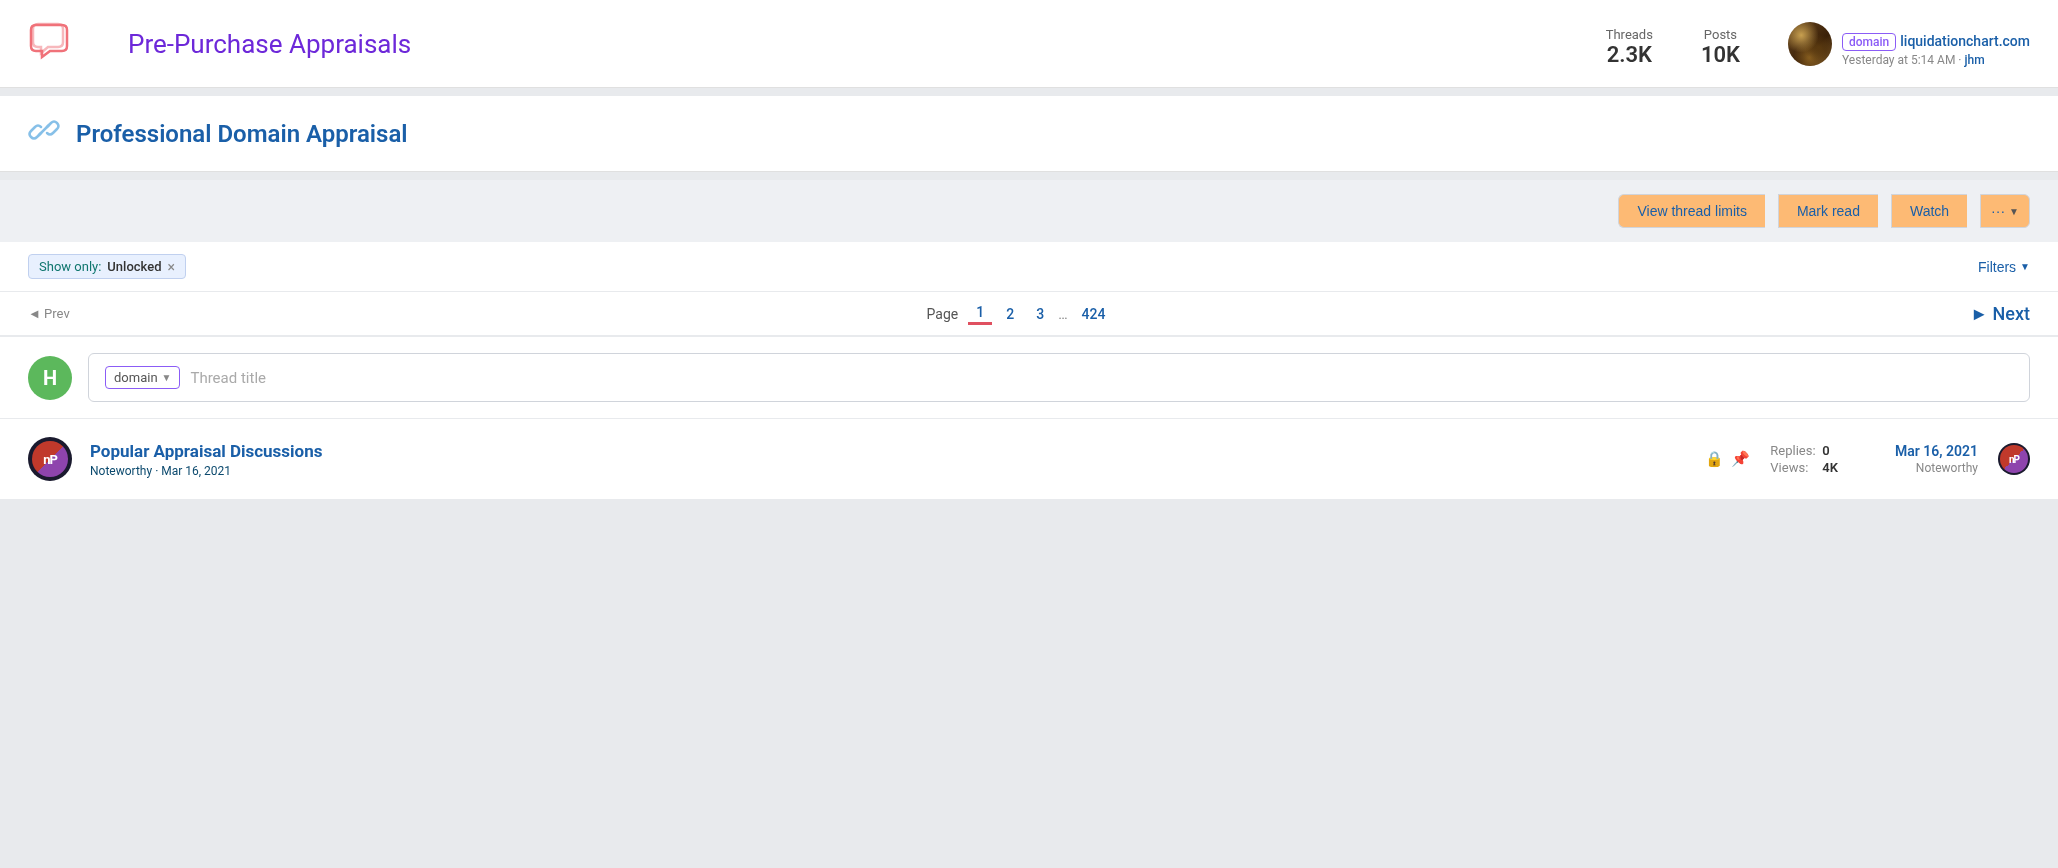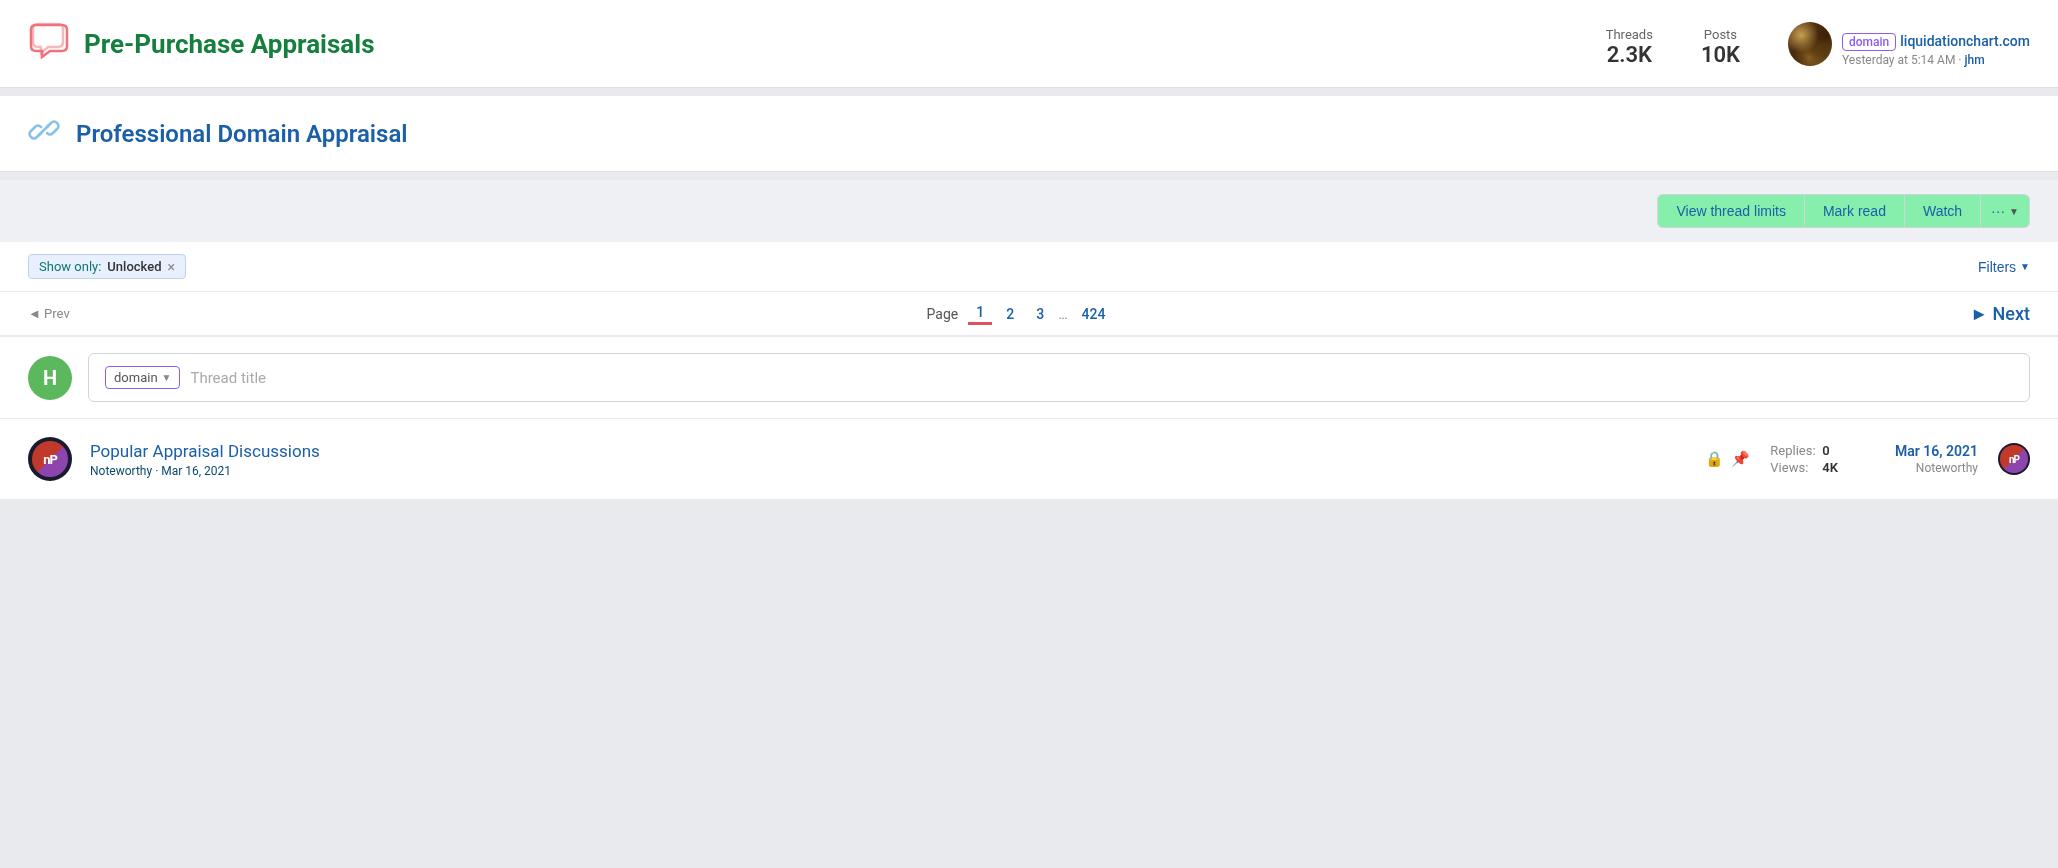--- a/index.html
+++ b/index.html
@@ -32,22 +32,23 @@
     }
 
     .forum-icon {
       color: #f0727a;
       font-size: 36px;
       line-height: 1;
     }
 
     .forum-title {
       font-size: 26px;
-      font-weight: 700;
-      color: #15803d;
+      font-weight: 400;
+      color: #6d28d9;
+      margin-left: 44px;
     }
 
     .forum-stats-area {
       display: flex;
       align-items: flex-end;
       gap: 48px;
     }
 
     .stat-block {
       text-align: center;
@@ -155,28 +156,29 @@
       background: #eef0f3;
       padding: 14px 28px;
       display: flex;
       align-items: center;
       justify-content: flex-end;
       gap: 0;
       margin-top: 8px;
     }
 
     .toolbar-btn {
-      background: #86efac;
+      background: #fdba74;
       border: 1px solid #d0d4db;
       padding: 8px 18px;
       font-size: 14px;
       color: #1a5fa8;
       cursor: pointer;
       white-space: nowrap;
       font-weight: 500;
+      margin-left: 13px;
     }
 
     .toolbar-btn:first-child {
       border-radius: 6px 0 0 6px;
       border-right: none;
     }
 
     .toolbar-btn.middle {
       border-radius: 0;
       border-right: none;
@@ -401,21 +403,21 @@
       letter-spacing: -1px;
     }
 
     .thread-info {
       flex: 1;
       min-width: 0;
     }
 
     .thread-title-link {
       font-size: 17px;
-      font-weight: 400;
+      font-weight: 700;
       color: #1a5fa8;
       text-decoration: none;
     }
 
     .thread-meta {
       font-size: 12px;
       color: #0c4a6e;
       margin-top: 3px;
     }
 

